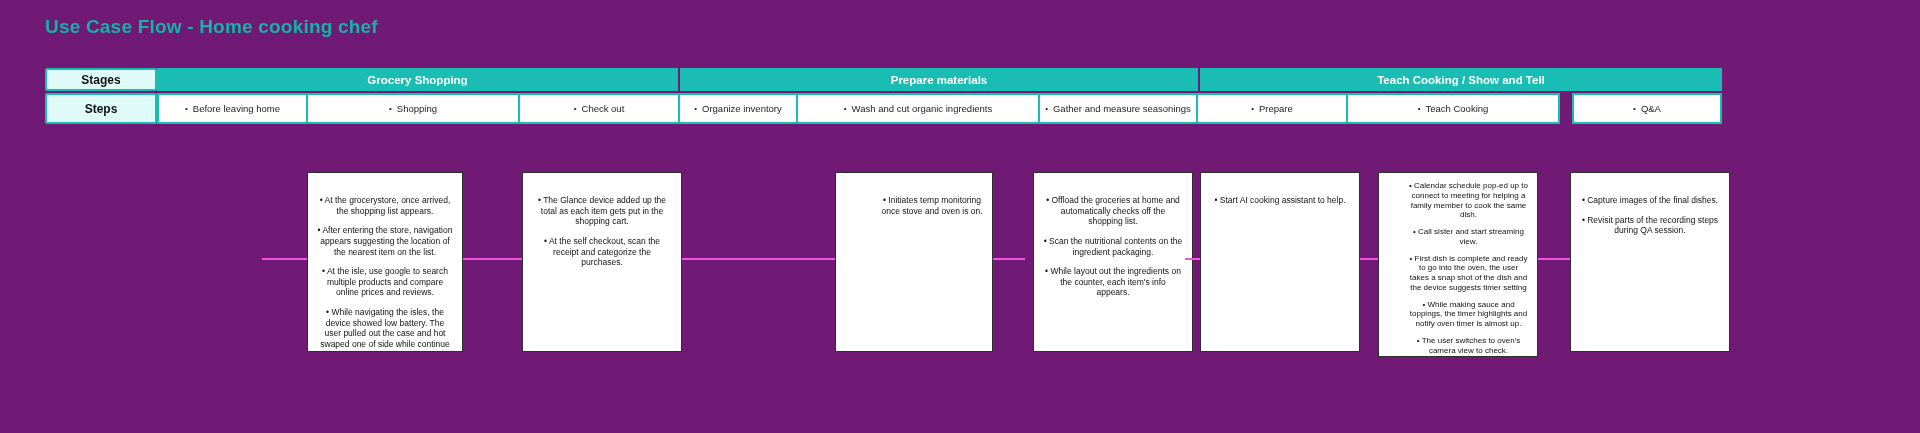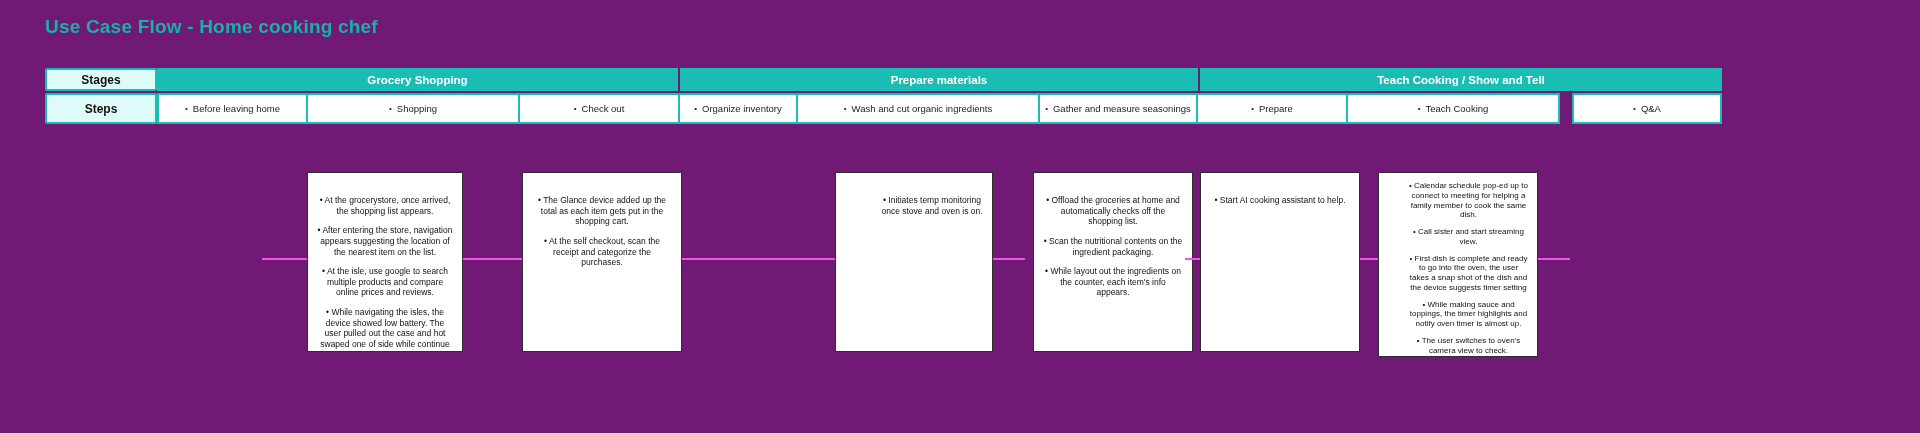--- a/index.html
+++ b/index.html
@@ -131,13 +131,17 @@
     </div>
     <div class="connector" style="left: 1360px; top: 258px; width: 18px;"></div>
     <div class="card tight" style="left: 1378px; top: 172px; width: 160px; height: 185px; padding-left: 30px;">
       <div class="bullet-item">Calendar schedule pop-ed up to connect to meeting for helping a family member to cook the same dish.</div>
       <div class="bullet-item">Call sister and start streaming view.</div>
       <div class="bullet-item">First dish is complete and ready to go into the oven, the user takes a snap shot of the dish and the device suggests timer setting</div>
       <div class="bullet-item">While making sauce and toppings, the timer highlights and notify oven timer is almost up.</div>
       <div class="bullet-item">The user switches to oven's camera view to check.</div>
     </div>
     <div class="connector" style="left: 1538px; top: 258px; width: 32px;"></div>
+    <div class="card" style="left: 1570px; top: 172px; width: 160px; height: 180px;">
+      <div class="bullet-item">Capture images of the final dishes.</div>
+      <div class="bullet-item">Revisit parts of the recording steps during QA session.</div>
+    </div>
   </div>
 
 </body></html>

